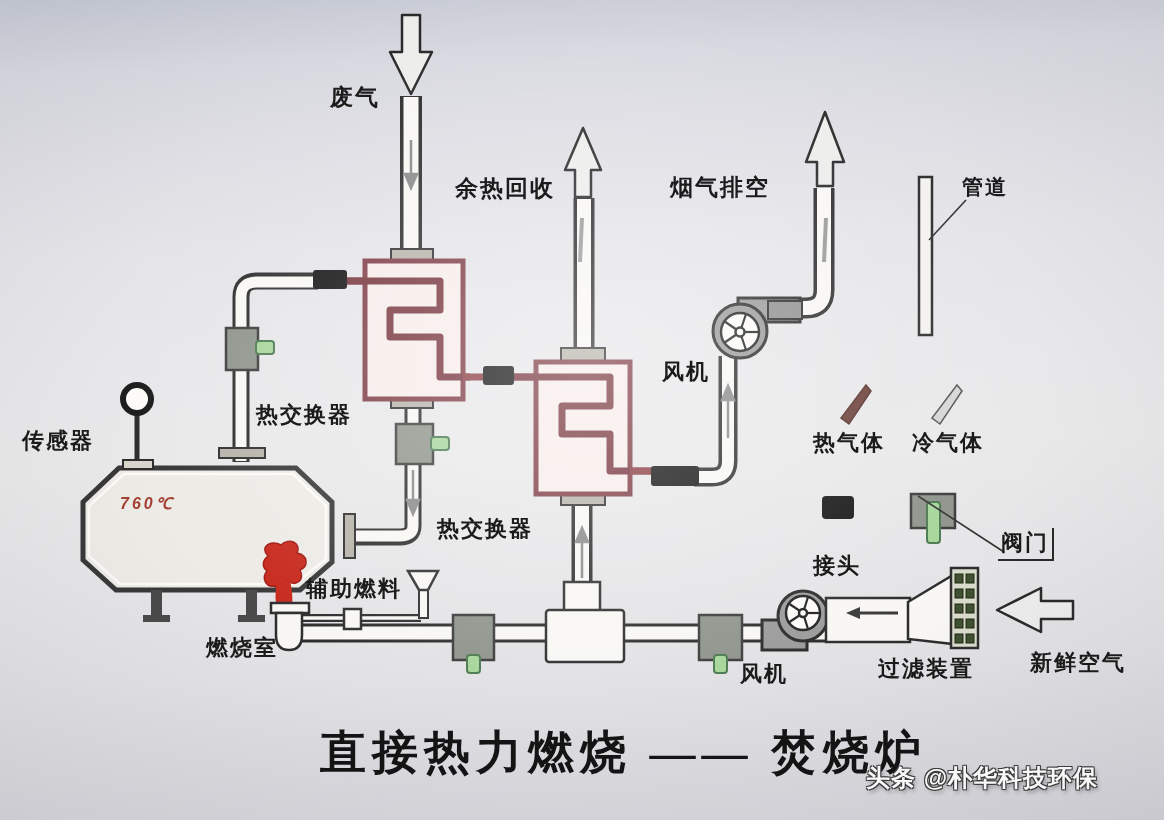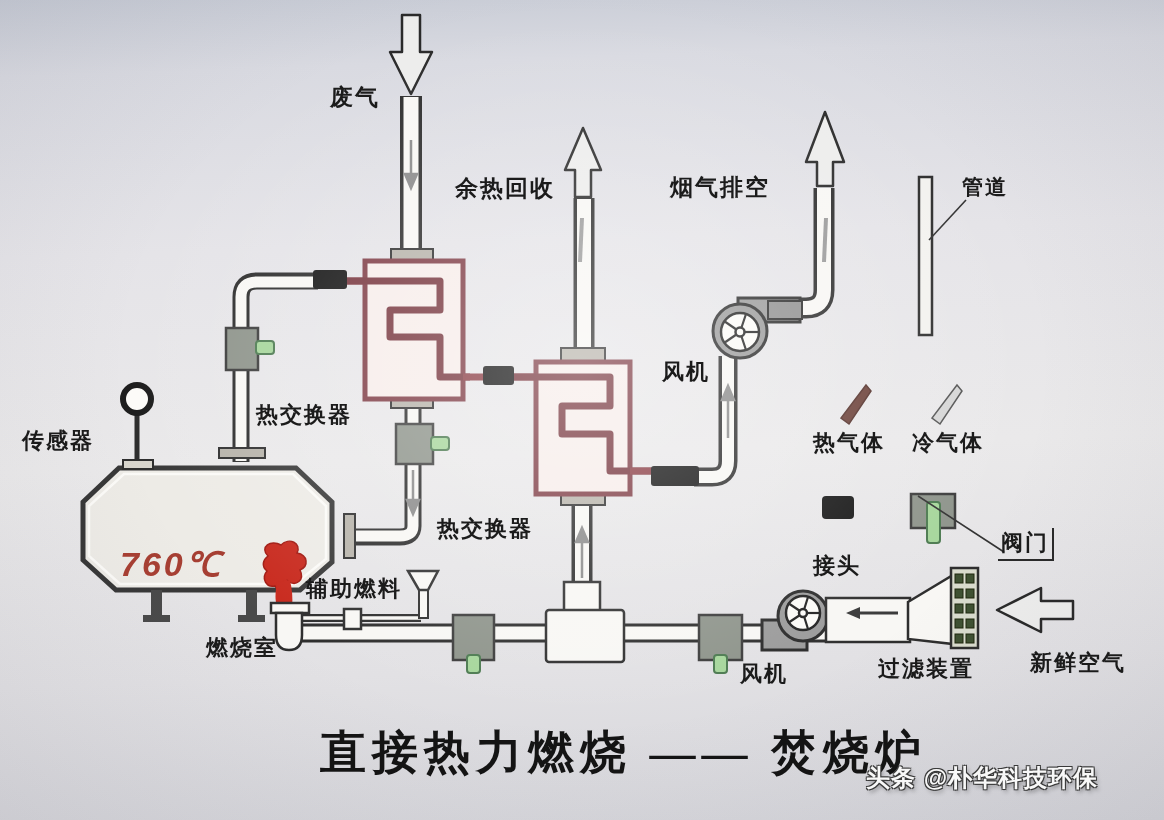--- a/index.html
+++ b/index.html
@@ -10,21 +10,21 @@
   }
   .stage::after{
     content:""; position:absolute; inset:0; pointer-events:none;
     background:radial-gradient(ellipse at 50% 45%, rgba(255,255,255,.35) 0%, rgba(255,255,255,0) 55%, rgba(40,40,60,.07) 100%);
   }
   svg{position:absolute; left:0; top:0;}
   .lbl{
     position:absolute; font-weight:700; color:#1b1b1b; white-space:nowrap;
     letter-spacing:2px; font-size:23px; z-index:5;
   }
-  .lbl-temp{ color:#a63f33; font-style:italic; font-size:34px; letter-spacing:3px;margin-top:48px;}
+  .lbl-temp{ color:#a63f33; font-style:italic; font-size:16px; letter-spacing:3px;}
   .lbl-incin{ font-size:31px; font-style:italic; font-weight:800; letter-spacing:6px;}
   .lbl-valve{ border-bottom:2px solid #2a2a2a; border-right:2px solid #2a2a2a; padding:0 3px 1px 3px;}
   .title{
     position:absolute; font-family:"Liberation Serif", serif; font-weight:700;
     font-size:46px; color:#141414; letter-spacing:6px; white-space:nowrap; z-index:5;
   }
   .wm{
     position:absolute; font-weight:700; font-size:24px; color:#f8f8f8; white-space:nowrap; z-index:6; letter-spacing:1px;
     text-shadow:-1px -1px 0 #3a3a3a, 1px -1px 0 #3a3a3a, -1px 1px 0 #3a3a3a, 1px 1px 0 #3a3a3a, 2px 3px 4px rgba(0,0,0,.35);
   }

